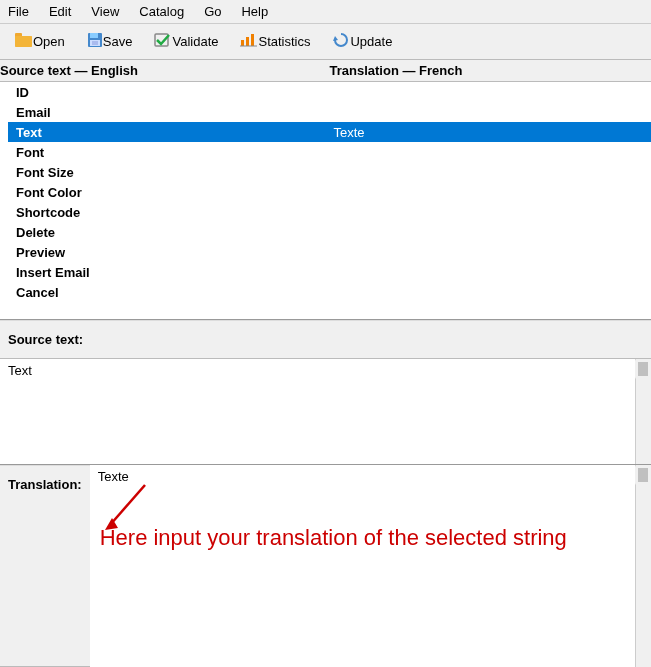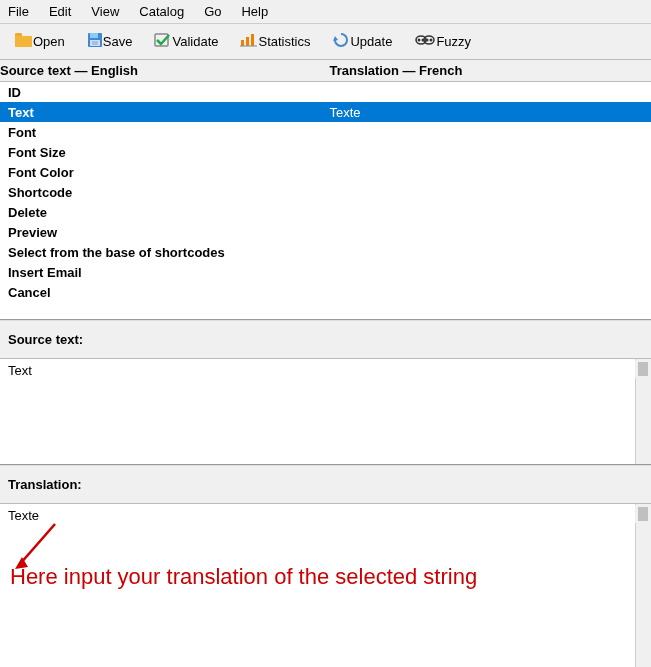--- a/index.html
+++ b/index.html
@@ -78,20 +78,21 @@
     .table-scroll::-webkit-scrollbar { width: 16px; }
     .table-scroll::-webkit-scrollbar-track { background: #f0f0f0; border-left: 1px solid #ccc; }
     .table-scroll::-webkit-scrollbar-thumb { background: #c0c0c0; border: 3px solid #f0f0f0; border-radius: 2px; }
 
     .table-row {
       display: flex;
       padding: 2px 8px;
       cursor: pointer;
       min-height: 20px;
       align-items: flex-end;
+      margin-left: 8px;
     }
     .table-row.selected { background: #0078d4; color: #fff; }
     .table-row .cell-source { flex: 1; font-weight: bold; font-size: 13px; }
     .table-row .cell-trans { flex: 1; padding-left: 8px; font-size: 13px; }
 
     
     .source-section {
       flex: 0 0 145px;
       display: flex;
       flex-direction: column;
@@ -127,21 +128,20 @@
       height: 20px;
       background: #c0c0c0;
       border: 3px solid #f0f0f0;
       border-radius: 2px;
     }
 
     
     .translation-section {
       flex: 1;
       display: flex;
-      flex-direction: column;
       min-height: 0;
     }
     .translation-content {
       flex: 1;
       background: #fff;
       padding: 4px 8px;
       font-size: 13px;
       position: relative;
       overflow: hidden;
     }
@@ -222,46 +222,37 @@
   </button>
   <button class="toolbar-btn">
     <span>
       <svg width="18" height="16" viewBox="0 0 18 16">
         <path d="M9 2 A6 6 0 1 1 3 8" fill="none" stroke="#4488cc" stroke-width="2"></path>
         <polygon points="3,4 1,9 6,8" fill="#4488cc"></polygon>
       </svg>
     </span>
     <span>Update</span>
   </button>
-  <button class="toolbar-btn">
-    <span>
-      <svg width="22" height="16" viewBox="0 0 22 16">
-        <ellipse cx="7" cy="8" rx="5" ry="4" fill="none" stroke="#333" stroke-width="1.5"></ellipse>
-        <circle cx="5" cy="8" r="1.5" fill="#333"></circle>
-        <circle cx="9" cy="8" r="1.5" fill="#333"></circle>
-        <ellipse cx="15" cy="8" rx="5" ry="4" fill="none" stroke="#333" stroke-width="1.5"></ellipse>
-        <circle cx="13" cy="8" r="1.5" fill="#333"></circle>
-        <circle cx="17" cy="8" r="1.5" fill="#333"></circle>
-      </svg>
-    </span>
-    <span>Fuzzy</span>
-  </button>
 </div>
 
 <div class="table-area">
   <div class="table-header">
     <span class="col-source">Source text — English</span>
     <span class="col-trans">Translation — French</span>
   </div>
   <div class="table-scroll">
 
   <div class="table-row">
         <span class="cell-source">ID</span>
         <span class="cell-trans"></span>
       </div>
+      <div class="table-row">
+        <span class="cell-source">Email</span>
+        <span class="cell-trans"></span>
+      </div>
       <div class="table-row selected">
         <span class="cell-source">Text</span>
         <span class="cell-trans">Texte</span>
       </div>
       <div class="table-row">
         <span class="cell-source">Font</span>
         <span class="cell-trans"></span>
       </div>
       <div class="table-row">
         <span class="cell-source">Font Size</span>
@@ -274,24 +265,20 @@
       <div class="table-row">
         <span class="cell-source">Shortcode</span>
         <span class="cell-trans"></span>
       </div>
       <div class="table-row">
         <span class="cell-source">Delete</span>
         <span class="cell-trans"></span>
       </div>
       <div class="table-row">
         <span class="cell-source">Preview</span>
-        <span class="cell-trans"></span>
-      </div>
-      <div class="table-row">
-        <span class="cell-source">Select from the base of shortcodes</span>
         <span class="cell-trans"></span>
       </div>
       <div class="table-row">
         <span class="cell-source">Insert Email</span>
         <span class="cell-trans"></span>
       </div>
       <div class="table-row">
         <span class="cell-source">Cancel</span>
         <span class="cell-trans"></span>
       </div>

